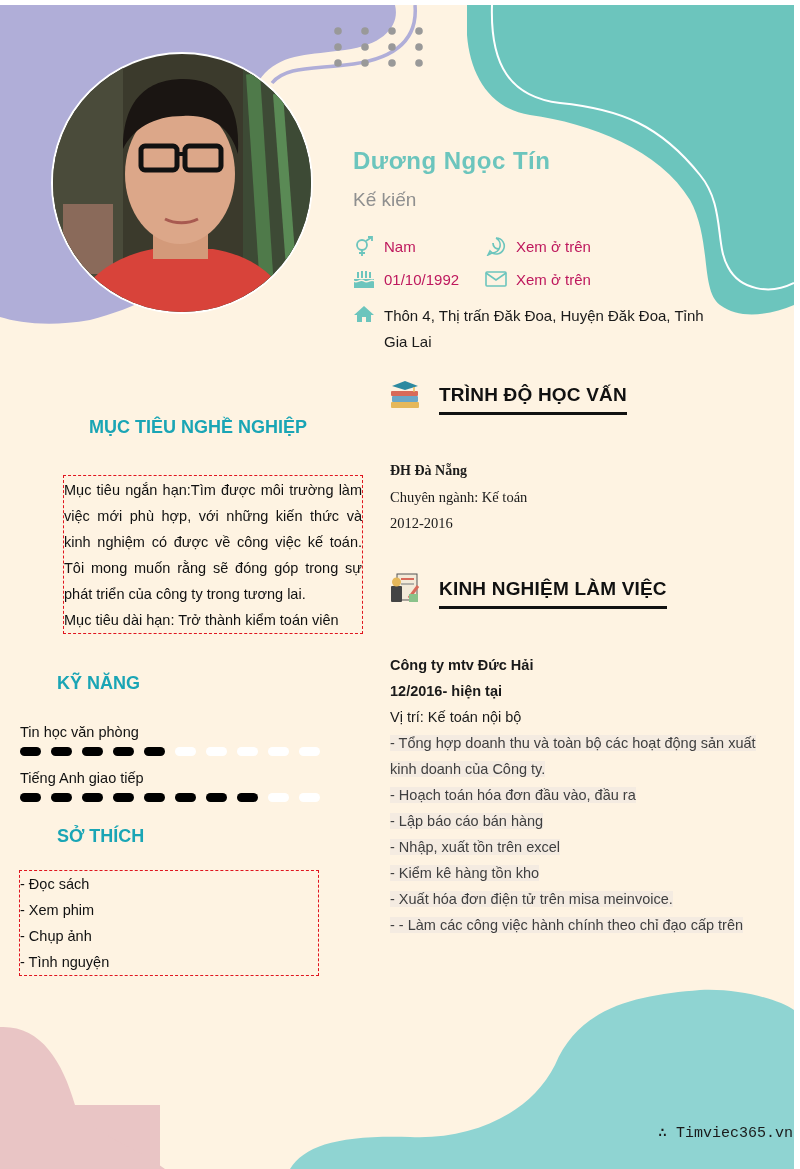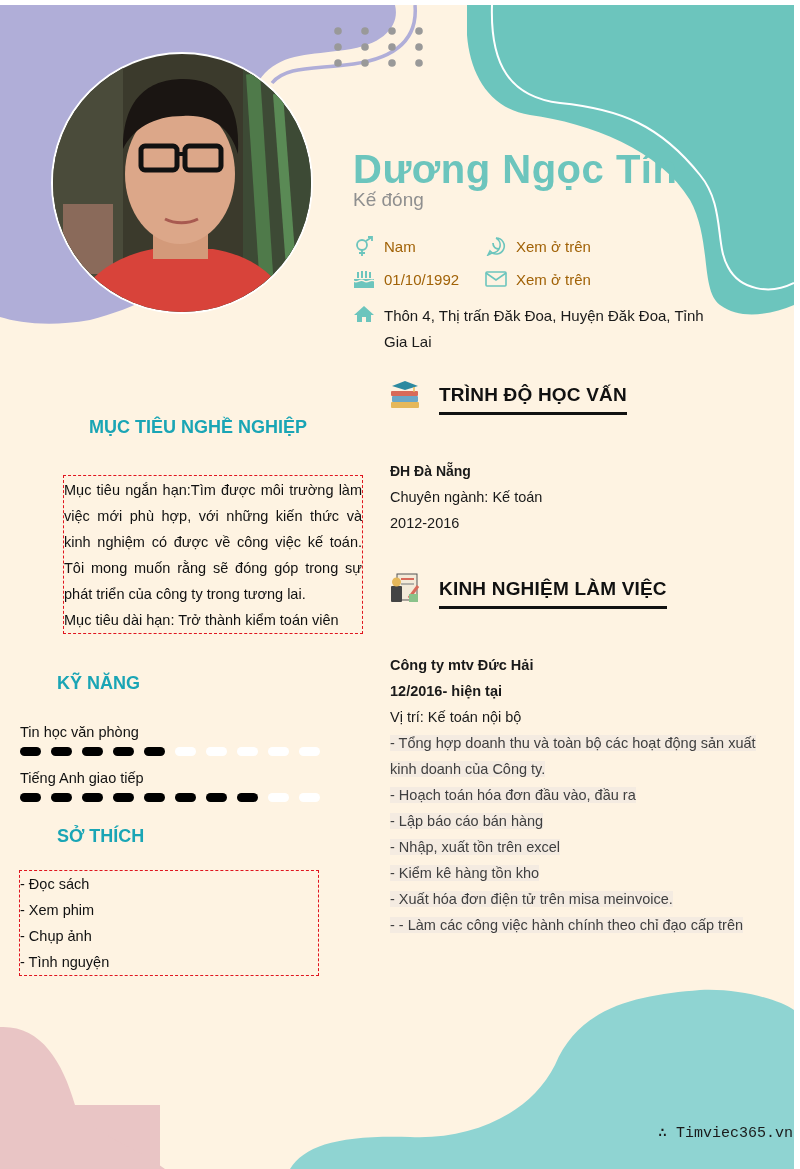--- a/index.html
+++ b/index.html
@@ -18,23 +18,23 @@
 
   
   .avatar {
     position: absolute; left: 51px; top: 47px; width: 262px; height: 262px;
     border-radius: 50%; background: #fff; box-sizing: border-box; border: 2px solid #fff;
     overflow: hidden;
   }
   .avatar svg { display: block; }
 
   
-  .name { left: 353px; top: 142px; font-size: 40px; font-weight: bold; color: #6cc5bd; letter-spacing: 0.5px; }
+  .name { left: 353px; top: 142px; font-size: 24px; font-weight: bold; color: #6cc5bd; letter-spacing: 0.5px; }
   .title { left: 353px; top: 184px; font-size: 19px; color: #8f8f8f; }
-  .info { font-size: 15px; color: #a16207; display: flex; align-items: center; }
+  .info { font-size: 15px; color: #be185d; display: flex; align-items: center; }
   .info .ic { width: 22px; height: 20px; margin-right: 9px; display: inline-flex; align-items: center; justify-content: center; color: #6cc5bd; }
   .addr { left: 353px; top: 298px; width: 360px; font-size: 15px; line-height: 26px; display: flex; }
   .addr .ic { width: 22px; height: 20px; margin-right: 9px; margin-top: 2px; flex: none; color: #6cc5bd; }
 
   
   .sec-title-left { font-size: 18px; font-weight: bold; color: #1aa5b5; left: 57px; }
   .dashed-box {
     position: absolute; left: 19px; width: 300px; box-sizing: border-box;
     border: 1px dashed #e0141e; font-size: 14.5px; line-height: 26px; color: #111;
   }
@@ -48,21 +48,21 @@
   .skill-bar span { width: 21px; height: 9px; border-radius: 5px; background: #000; display: block; }
   .skill-bar span.off { background: #ffffff; }
 
   
   .sec-head { left: 389px; display: flex; align-items: flex-start; }
   .sec-head .hicon { width: 32px; height: 32px; margin-right: 18px; }
   .sec-head .htitle {
     font-size: 19px; font-weight: bold; color: #111; padding: 6px 0 6px 0; border-bottom: 3px solid #111;
     padding-left: 0; letter-spacing: 0.2px; display: inline-block;
   }
-  .edu { left: 390px; top: 453px; font-size: 14.5px; line-height: 26px; }
+  .edu { left: 390px; top: 453px; font-size: 14.5px; line-height: 26px; font-family: Liberation Serif, serif; }
   .edu .bold { font-weight: bold; font-size: 14px; }
   .exp { left: 390px; top: 647px; width: 370px; font-size: 14.5px; line-height: 26px; }
   .exp .bold { font-weight: bold; }
   .exp .hl { color: #3f3f3f; }
   .exp .hl span { background: #f4ebe1; }
   .brand { left: 658px; top: 1118px; font-family: "Liberation Mono", monospace; font-size: 15px; color: #1a1a1a; }
 </style>
 </head>
 <body>
 
@@ -120,21 +120,21 @@
 
       <rect x="88" y="92" width="36" height="24" rx="4" fill="none" stroke="#111" stroke-width="5"></rect>
       <rect x="132" y="92" width="36" height="24" rx="4" fill="none" stroke="#111" stroke-width="5"></rect>
       <line x1="124" y1="100" x2="132" y2="100" stroke="#111" stroke-width="4"></line>
 
       <path d="M112,165 C122,170 135,170 145,165" stroke="#a85a50" stroke-width="3" fill="none"></path>
     </svg>
   </div>
 
   <div class="abs name">Dương Ngọc Tín</div>
-  <div class="abs title">Kế đóng</div>
+  <div class="abs title">Kế kiến</div>
 
   <div class="abs info" style="left:353px; top:231px;">
     <span class="ic">
       <svg width="20" height="20" viewBox="0 0 20 20">
           <circle cx="8" cy="9" r="5" fill="none" stroke="#6cc5bd" stroke-width="1.8"></circle>
           <path d="M12,5 L18,1 M14,1 L18,1 L18,5 M8,14 L8,20 M5,17 L11,17" stroke="#6cc5bd" stroke-width="1.8" fill="none"></path>
         </svg>
     </span>
     <span>Nam</span>
   </div>

